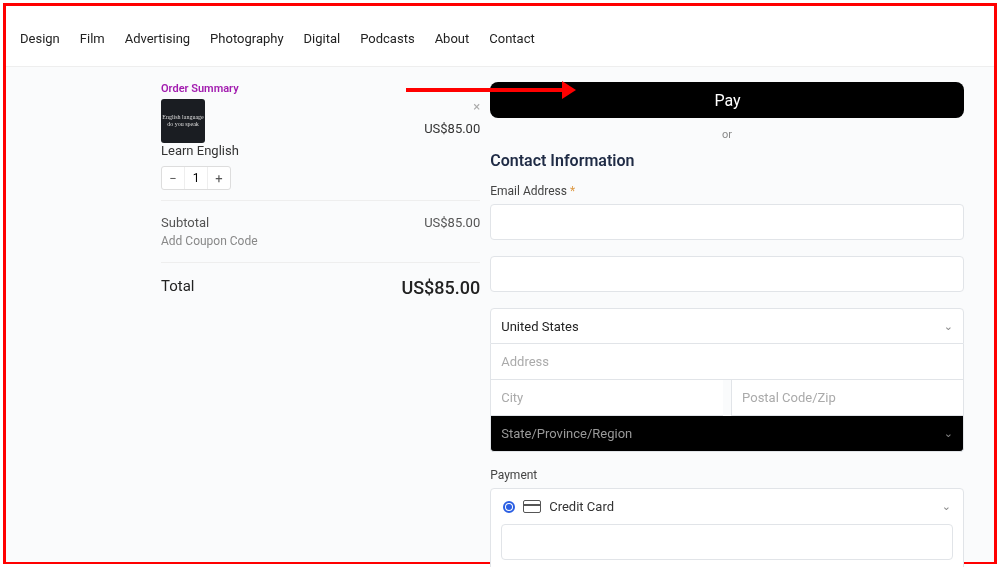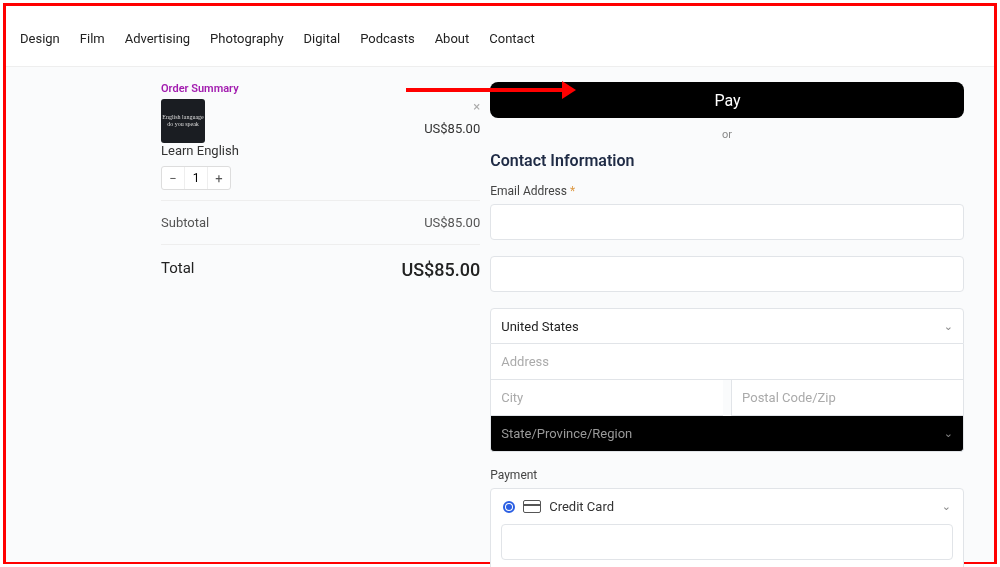--- a/index.html
+++ b/index.html
@@ -92,20 +92,21 @@
         </div>
         <span class="remove-x">×</span>
         <span class="price-line">US$85.00</span>
       </div>
 
       <div class="sub-block">
         <div class="sub-row">
           <span>Subtotal</span>
           <span>US$85.00</span>
         </div>
+        <div class="coupon">Add Coupon Code</div>
       </div>
 
       <div class="total-row">
         <span>Total</span>
         <span class="amt">US$85.00</span>
       </div>
     </div>
 
     <div class="right">
       <button class="apple-pay">

